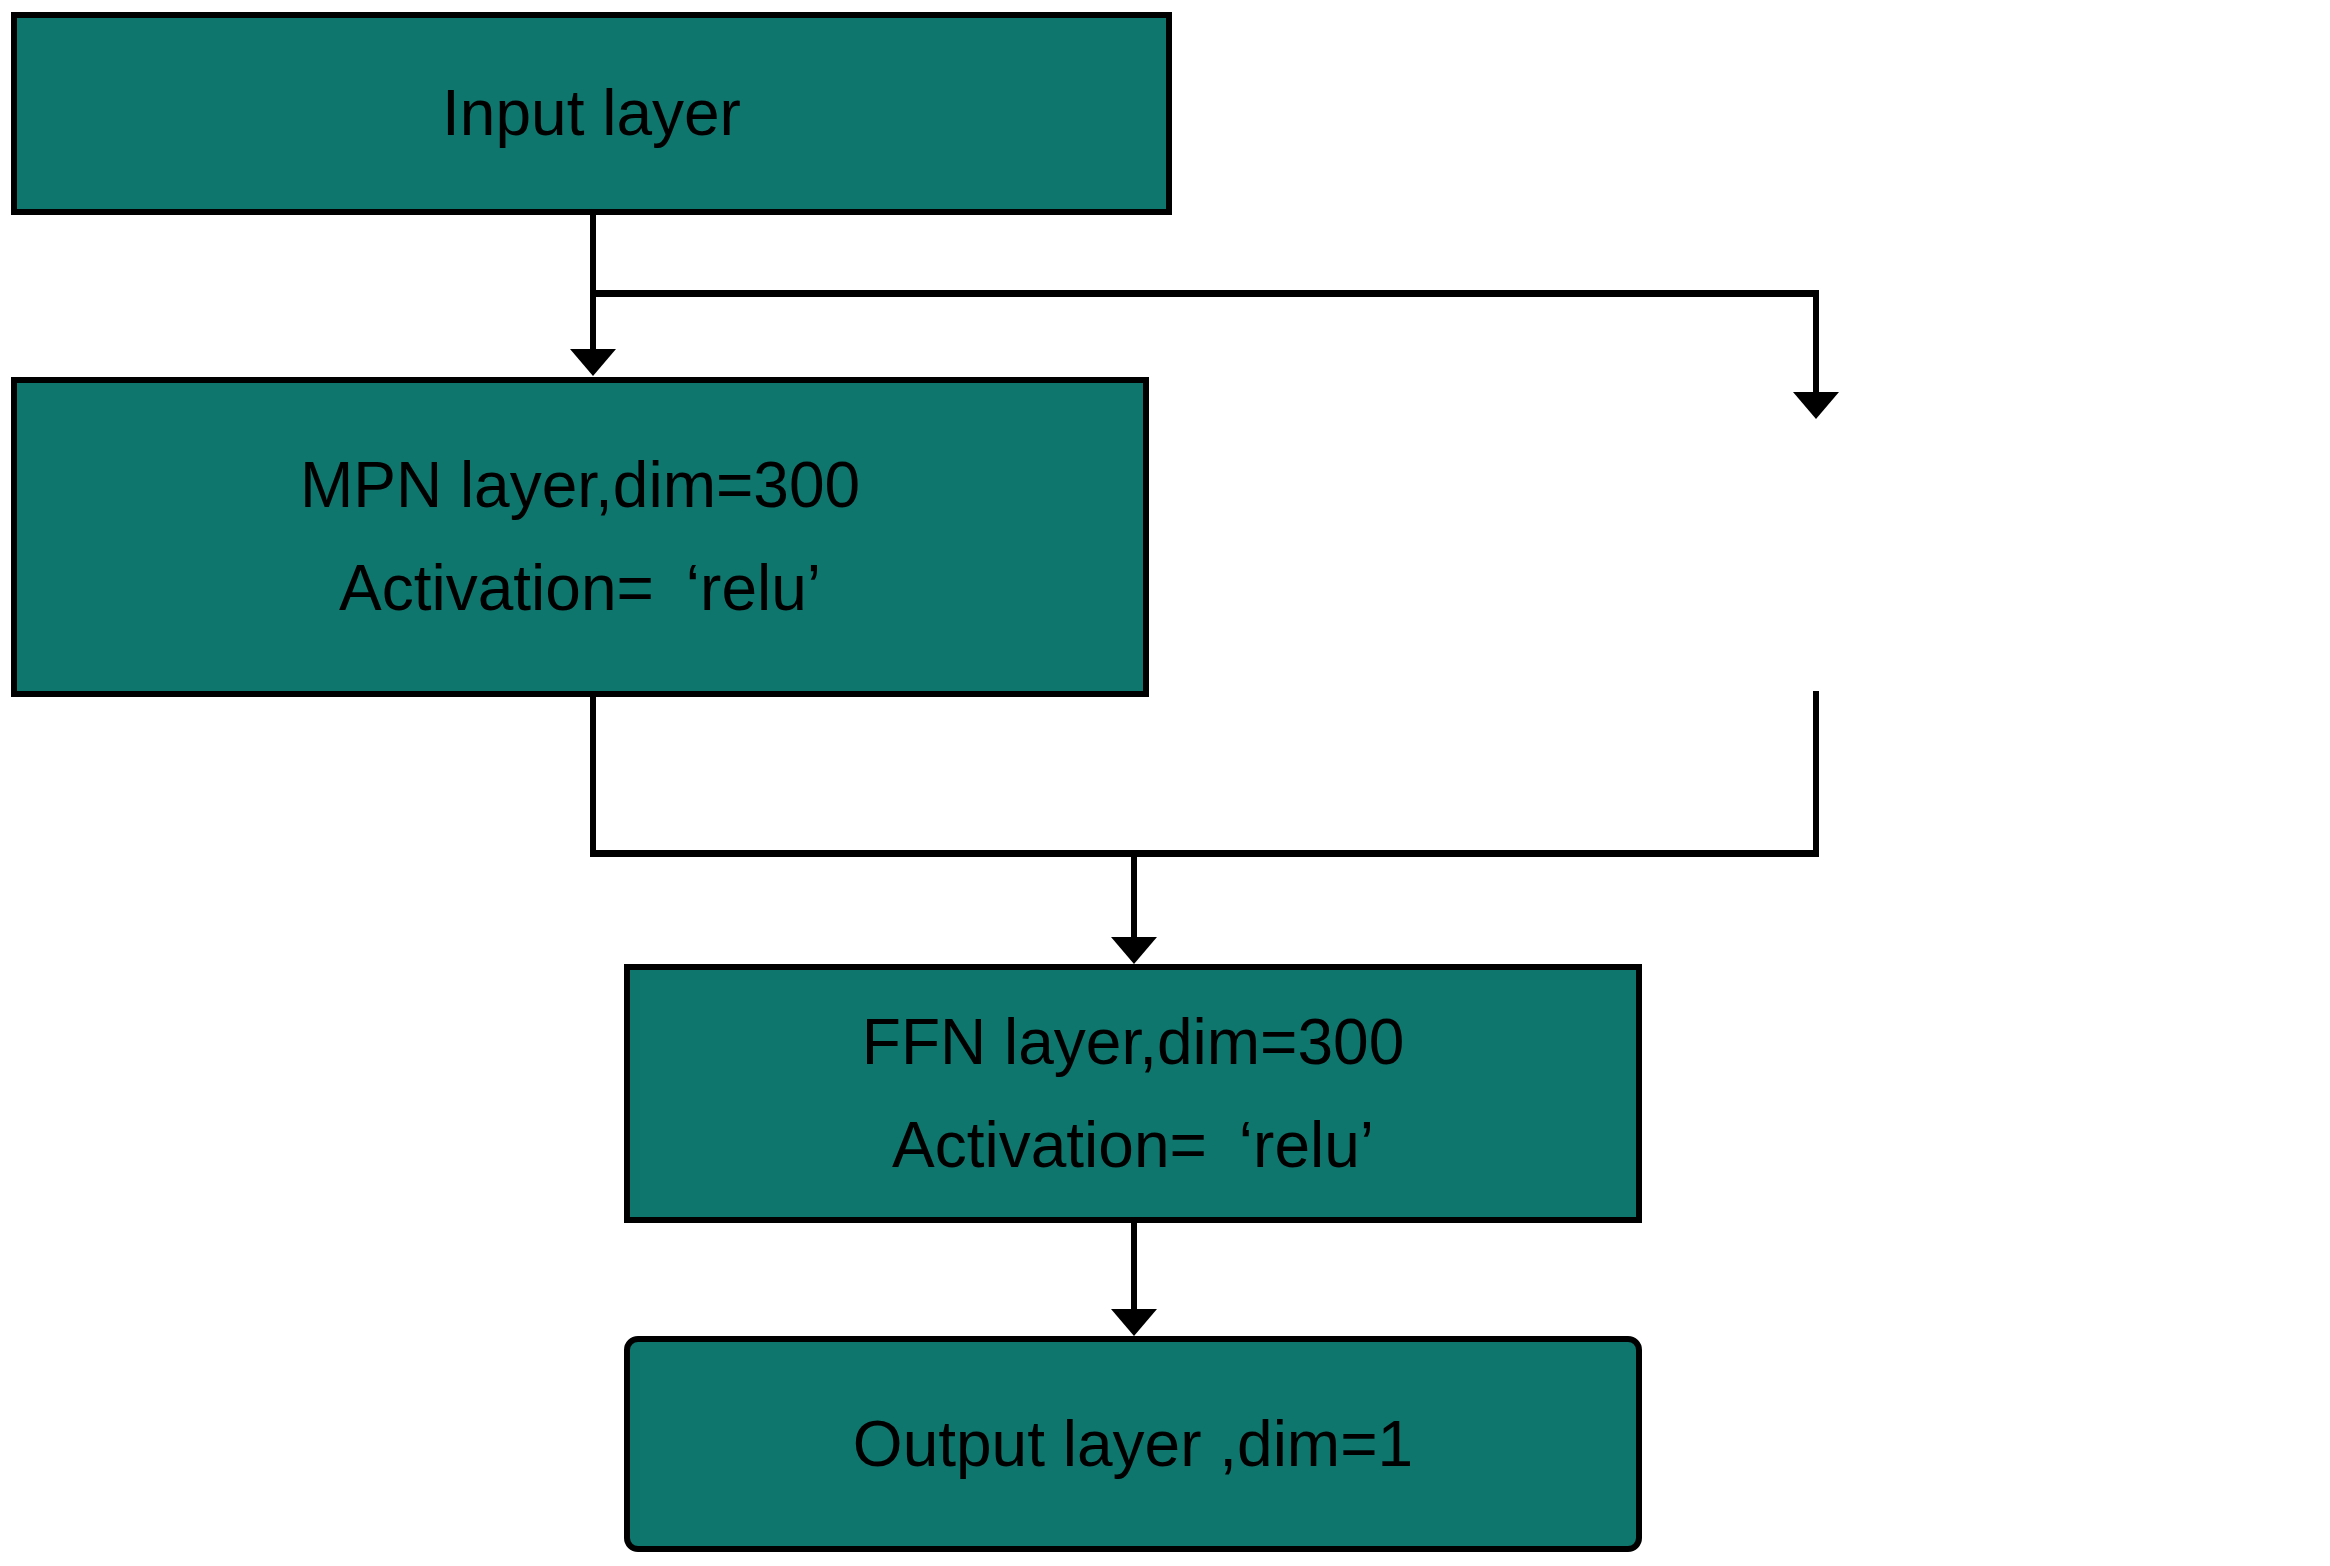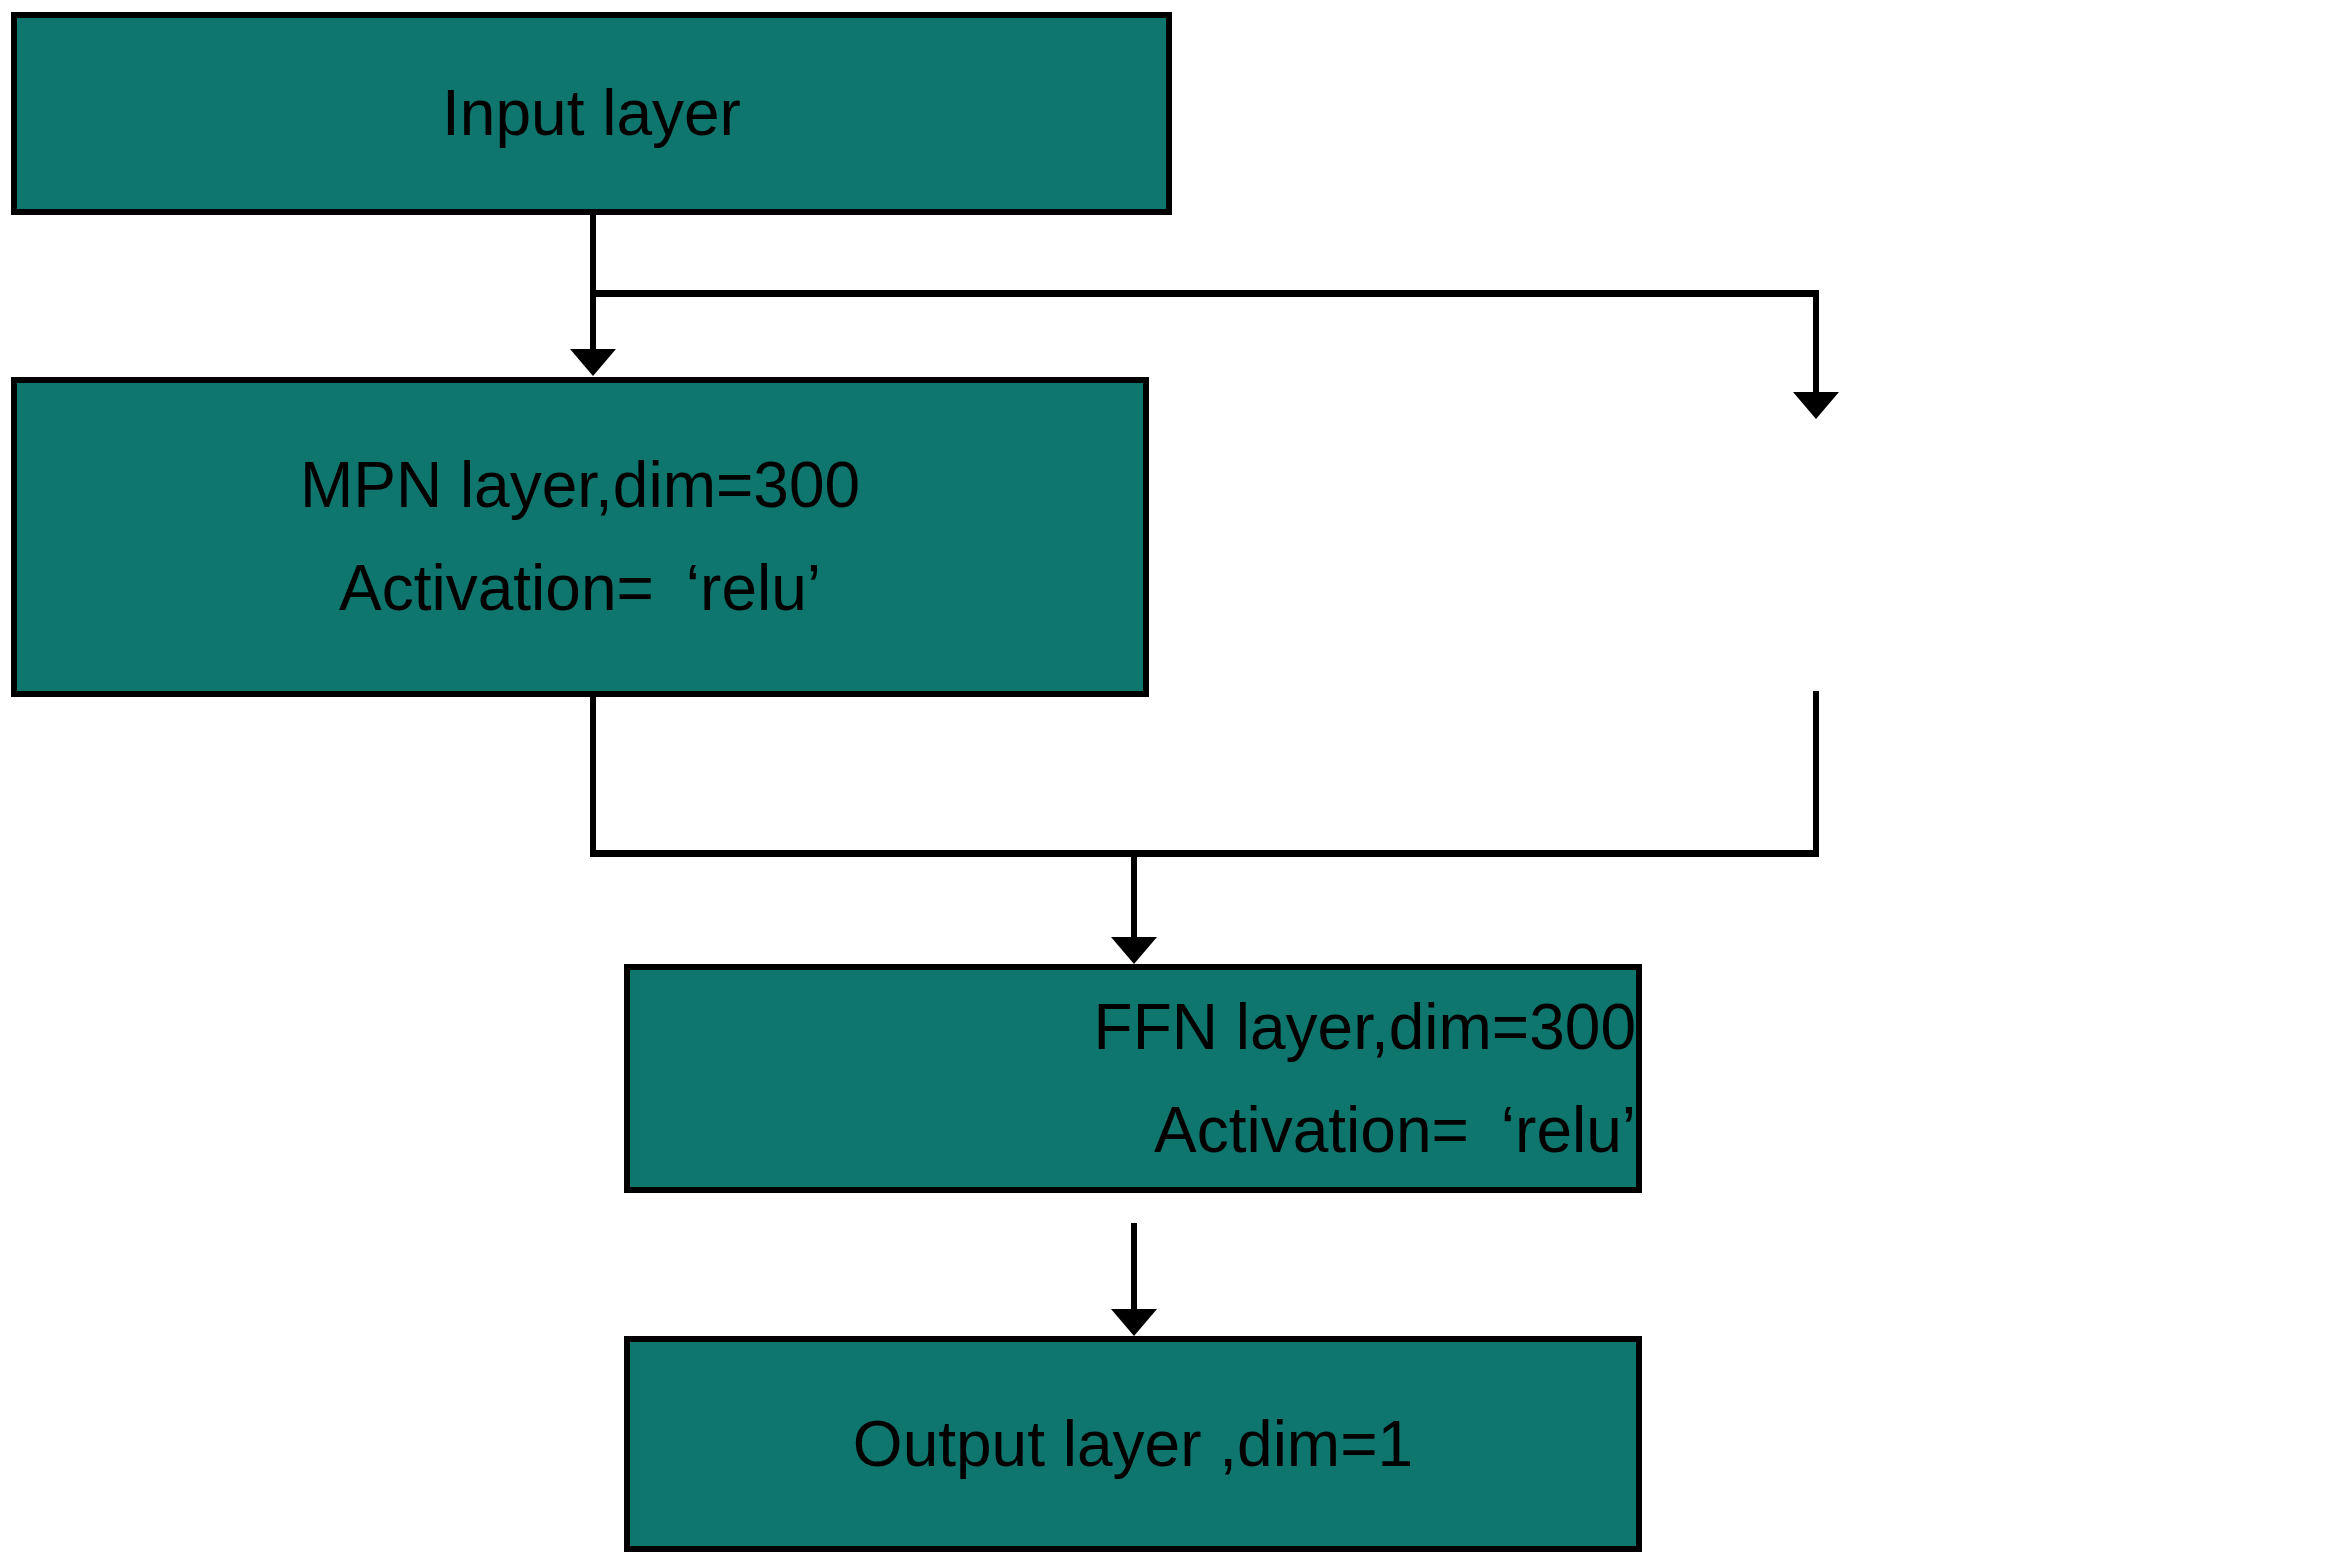--- a/index.html
+++ b/index.html
@@ -43,22 +43,22 @@
     height: 0;
     border-left: 23px solid transparent;
     border-right: 23px solid transparent;
     border-top: 27px solid #000000;
   }
 
   
   .box-input  { left: 11px;   top: 12px;   width: 1161px; height: 203px; }
   .box-mpn    { left: 11px;   top: 377px;  width: 1138px; height: 320px; }
   .box-desc   { left: 1311px; top: 419px;  width: 1014px; height: 272px; }
-  .box-ffn    { left: 624px;  top: 964px; width: 1018px; height: 229px; align-items: flex-end; }
-  .box-output { left: 624px;  top: 1336px; width: 1018px; height: 216px; }
+  .box-ffn    { left: 624px;  top: 964px; width: 1018px; height: 259px; }
+  .box-output { left: 624px;  top: 1336px; width: 1018px; height: 216px; border-radius: 14px; }
 
   
   .v-input-down   { left: 590px;  top: 215px;  height: 138px; }
   .h-branch       { left: 590px;  top: 290px;  width: 1229px; }
   .v-branch-down  { left: 1813px; top: 290px;  height: 106px; }
   .v-mpn-down     { left: 590px;  top: 696px;  height: 161px; }
   .h-merge        { left: 590px;  top: 850px; width: 1229px; }
   .v-desc-down    { left: 1813px; top: 691px;  height: 166px; }
   .v-merge-down   { left: 1131px; top: 857px; height: 83px;  }
   .v-ffn-down     { left: 1131px; top: 1223px; height: 90px; }

